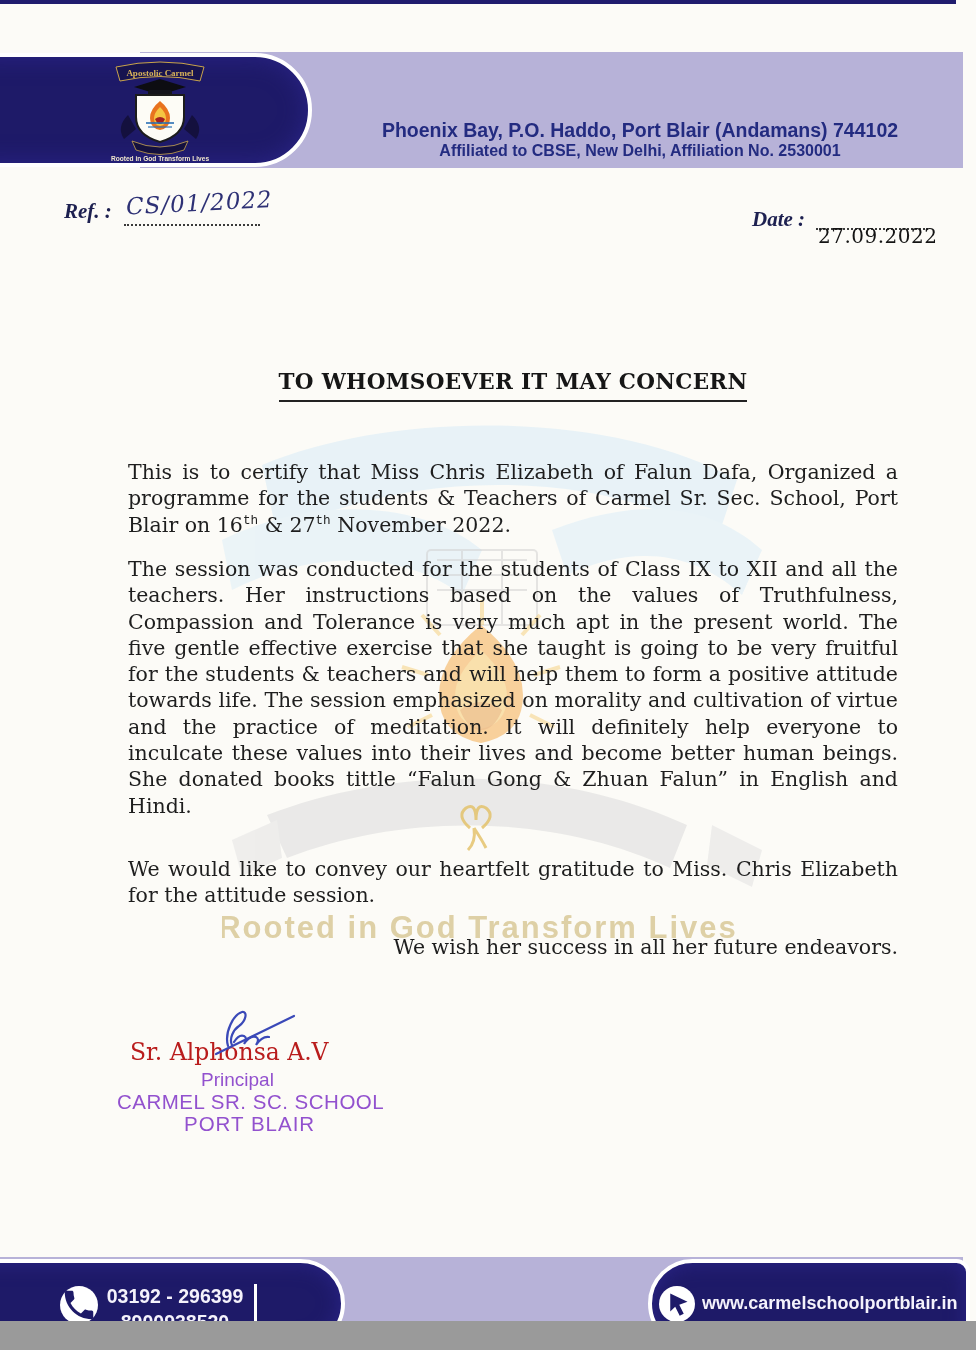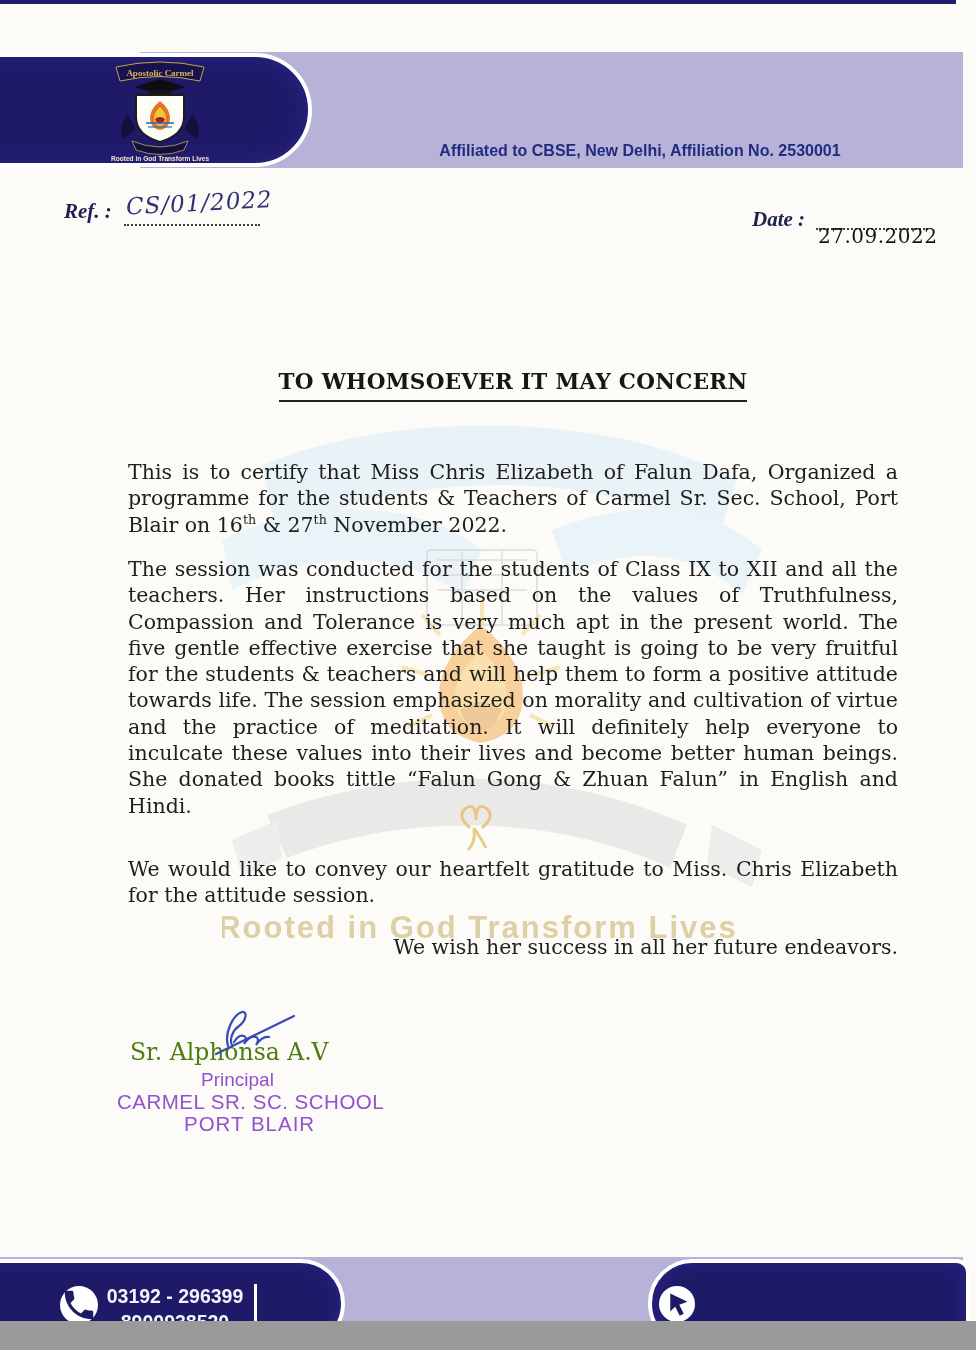--- a/index.html
+++ b/index.html
@@ -60,25 +60,25 @@
     border-bottom:2.5px solid #222; padding-bottom:6px;
   }
   .body-para {
     position:absolute; left:128px; width:770px; margin:0; z-index:2;
     font-size:20.5px; line-height:26.3px; color:#1e1e1e; text-align:justify;
   }
   .p1 { top:459px; }
   .p2 { top:556px; }
   .p3 { top:856px; }
   .p4 { top:934px; text-align:right; }
-  .sup { vertical-align:super; font-size:0.62em; line-height:0; }
+  .sup { vertical-align:super; font-size:0.62em; line-height:0;font-family:Liberation Mono, monospace; }
 
   
   .sig-svg  { position:absolute; left:210px; top:1004px; width:90px; height:54px; z-index:3; }
-  .sig-name { position:absolute; left:130px; top:1038px; font-size:23.5px; color:#4d7c0f; z-index:2; }
+  .sig-name { position:absolute; left:130px; top:1038px; font-size:23.5px; color:#b91c1c; z-index:2; }
   .stamp {
     position:absolute; font-family:"Liberation Sans", sans-serif; color:#8a43cb;
     opacity:0.92; z-index:2; font-weight:bold;
   }
   .stamp1 { left:201px; top:1069px; font-size:19px; font-weight:normal; }
   .stamp2 { left:117px; top:1090px; font-size:20.5px; letter-spacing:0.5px; font-weight:normal; }
   .stamp3 { left:184px; top:1112px; font-size:20.5px; letter-spacing:1px; font-weight:normal; }
 
   
   .footer-band { position:absolute; left:0; top:1257px; width:963px; height:93px; background:#b7b2d8; }
@@ -137,20 +137,21 @@
       <path d="M53,62 q5,-4 10,0 q-2,5 -5,5 q-3,0 -5,-5 Z" fill="#a32020"></path>
       <path d="M44,66 h28" stroke="#2a6fb5" stroke-width="1.6" fill="none"></path>
       <path d="M46,70 h24" stroke="#2a6fb5" stroke-width="1.2" fill="none"></path>
     </g>
 
     <path d="M30,84 q28,12 56,0 l-4,9 q-24,9 -48,0 Z" fill="#14103e" stroke="#c9a44c" stroke-width="0.8"></path>
 
     <text x="58" y="104" text-anchor="middle" font-size="6.6" font-family="Liberation Sans, sans-serif" font-weight="bold" fill="#efe6cc">Rooted in God Transform Lives</text>
   </svg>
 
+  <div class="addr addr1">Phoenix Bay, P.O. Haddo, Port Blair (Andamans) 744102</div>
   <div class="addr addr2">Affiliated to CBSE, New Delhi, Affiliation No. 2530001</div>
 
   <div class="ref-label">Ref. :</div>
   <div class="ref-dots"></div>
   <div class="ref-value">CS/01/2022</div>
 
   <div class="date-label">Date :</div>
   <div class="date-dots"></div>
   <div class="date-value">27.09.2022</div>
 
@@ -216,14 +217,15 @@
   <div class="phone-num phone1">03192 - 296399</div>
   <div class="phone-num phone2">8900938520</div>
   <div class="fdivider"></div>
 
   <div class="fpill-right"></div>
   <div class="badge cursor-badge">
     <svg viewBox="0 0 24 24">
       <polygon fill="#1e1a68" points="7.5,5 19,10.5 13.5,12.5 16.5,18.5 13.8,19.8 10.8,13.8 7.5,17"></polygon>
     </svg>
   </div>
+  <div class="website">www.carmelschoolportblair.in</div>
 
 </div>
 
 </body></html>

